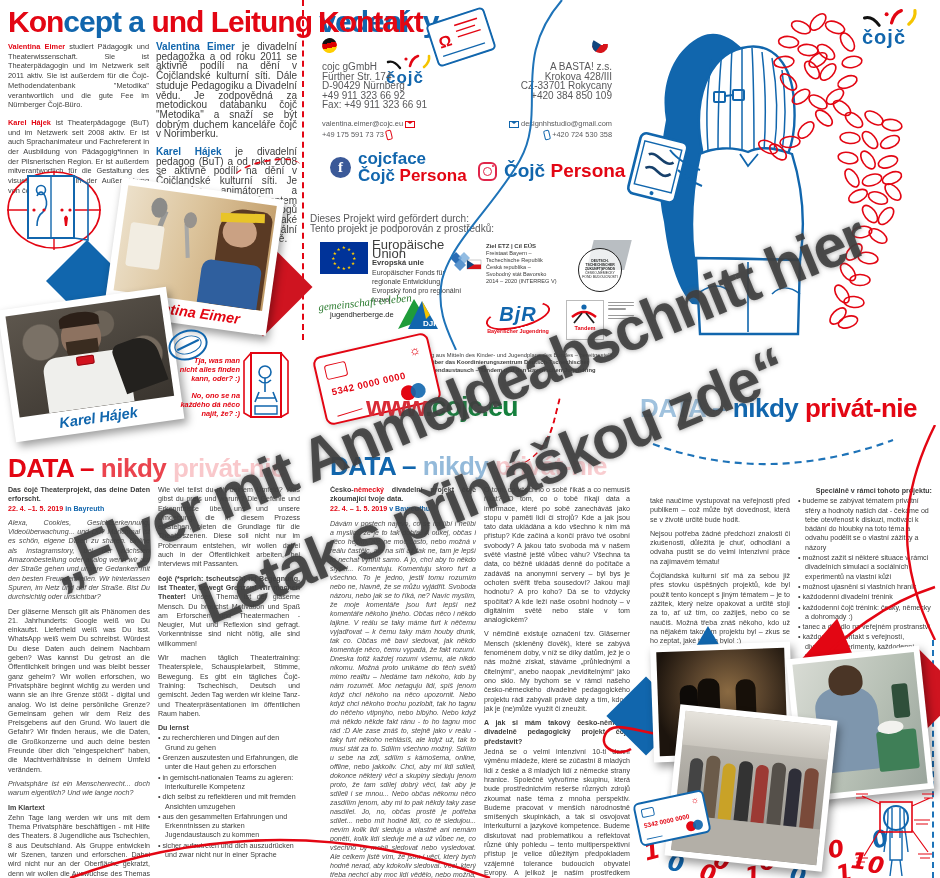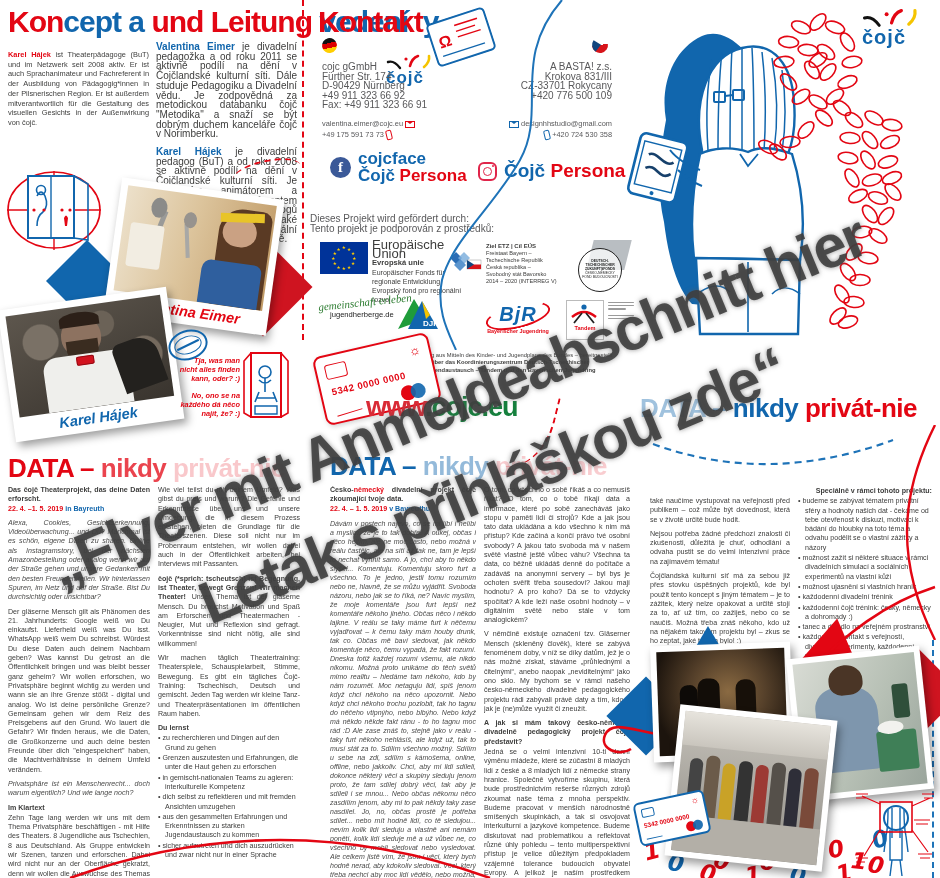--- a/index.html
+++ b/index.html
@@ -36,20 +36,21 @@
 </head>
 <body>
 
 <div class="page">
 
   <div class="abs h1" style="left:8px;top:5px">
     <span class="red">Kon</span><span class="blue">cept a </span><span class="red">und Leitung </span><span class="blue">vedení</span>
   </div>
 
   <div class="col" style="left:8px;top:42px;width:141px">
+    <p class="bt" style="font-size:7.4px;line-height:9.7px"><b class="red">Valentina Eimer</b><span> studiert Pädagogik und Theaterwissenschaft. Sie ist Theaterpädagogin und im Netzwerk seit 2011 aktiv. Sie ist außerdem für die Čojč-Methodendatenbank "Metodika" verantwortlich und die gute Fee im Nürnberger Čojč-Büro.</span></p>
     <p class="bt" style="font-size:7.4px;line-height:9.7px;margin-top:8px"><b class="red">Karel Hájek</b><span> ist Theaterpädagoge (BuT) und im Netzwerk seit 2008 aktiv. Er ist auch Sprachanimateur und Fachreferent in der Ausbildung von Pädagogig*innen in der Pilsnerischen Region. Er ist außerdem mitverantwortlich für die Gestaltung des visuellen Gesichts in der Außenwirkung von čojč.</span></p>
   </div>
   <div class="col" style="left:156px;top:42px;width:141px">
     <p class="bt" style="font-size:10px;line-height:9.7px"><b class="blue">Valentina Eimer</b><span> je divadelní pedagožka a od roku 2011 se aktivně podílí na dění v Čojčlandské kulturní síti. Dále studuje Pedagogiku a Divadelní vědu. Je zodpovědná za metodickou databanku čojč "Metodika" a snaží se být dobrým duchem kanceláře čojč v Norimberku.</span></p>
     <p class="bt" style="font-size:10px;line-height:9.7px;margin-top:8px"><b class="blue">Karel Hájek</b><span> je divadelní pedagog (BuT) a od roku 2008 se aktivně podílí na dění v Čojčlandské kulturní síti. Je jazykovým animátorem a odborným referentem vzdělávání pedagogů plzeňského kraje. Je také spoluzodpovědný za visuální tvář Čojčlandské kulturní sítě.</span></p>
   </div>
 
   <svg class="abs" style="left:4px;top:168px" width="100" height="88" viewBox="0 0 100 88">
     <ellipse cx="50" cy="42" rx="46" ry="38" fill="none" stroke="#e30613" stroke-width="1.6"></ellipse>
     <line x1="3" y1="42" x2="97" y2="42" stroke="#e30613" stroke-width="1.4"></line>
@@ -154,23 +155,23 @@
 
   <div class="abs addr" style="left:322px;top:62px">
     <div>cojc gGmbH</div>
     <div>Fürther Str. 174</div>
     <div>D-90429 Nürnberg</div>
     <div>+49 911 323 66 92</div>
     <div>Fax: +49 911 323 66 91</div>
   </div>
   <div class="abs addr" style="left:516px;top:62px;width:96px;text-align:right">
     <div>A BASTA! z.s.</div>
-    <div>Krokova 831/III</div>
+    <div>Krokova 428/III</div>
     <div>CZ-33701 Rokycany</div>
-    <div>+420 776 500 109</div>
+    <div>+420 384 850 109</div>
   </div>
 
   <div class="abs" style="left:322px;top:118px;font-size:7.4px;line-height:11px;color:#58585a">
     <div><span>valentina.eimer@cojc.eu</span> <span class="icon-mail red"></span></div>
     <div><span>+49 175 591 73 73</span> <span class="icon-phone red"></span></div>
   </div>
   <div class="abs" style="left:494px;top:118px;width:118px;text-align:right;font-size:7.4px;line-height:11px;color:#58585a">
     <div><span class="icon-mail blue"></span> <span>designhhstudio@gmail.com</span></div>
     <div><span class="icon-phone blue"></span> <span>+420 724 530 358</span></div>
   </div>

